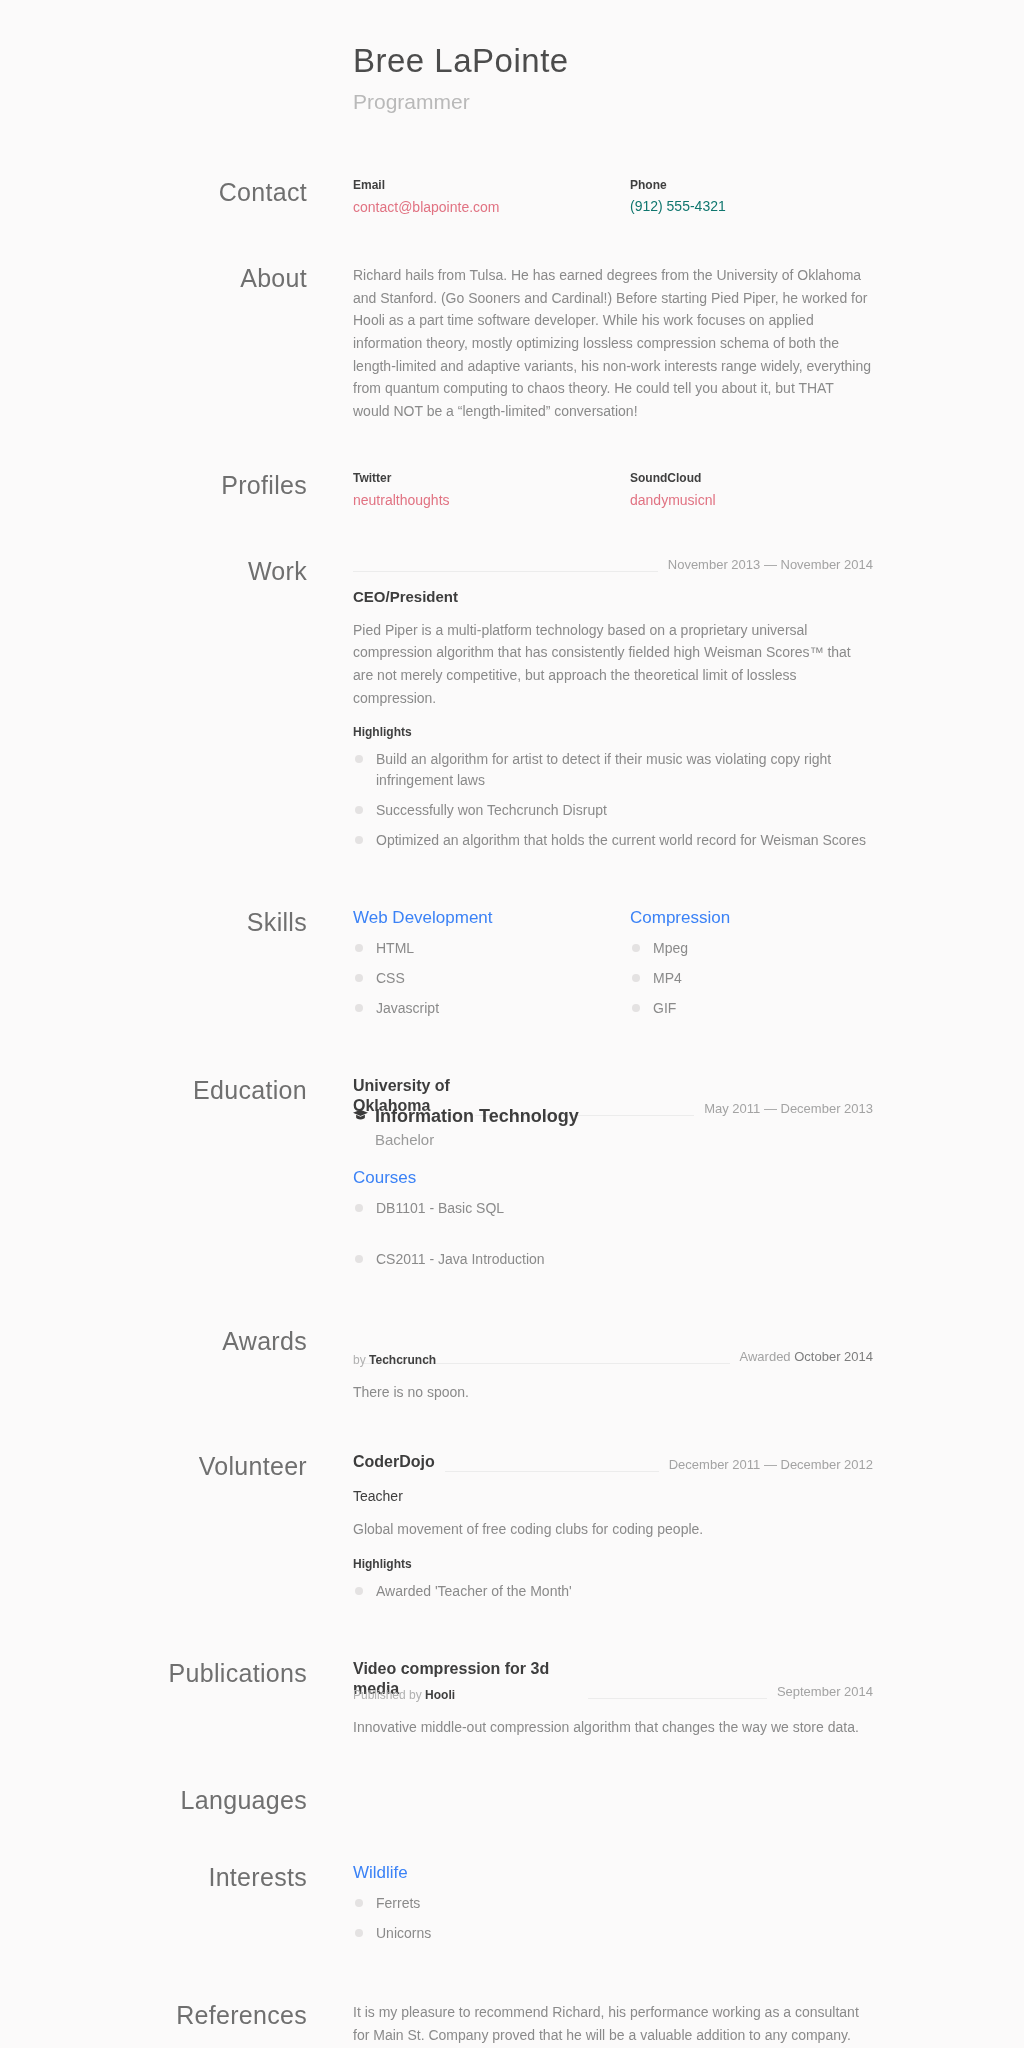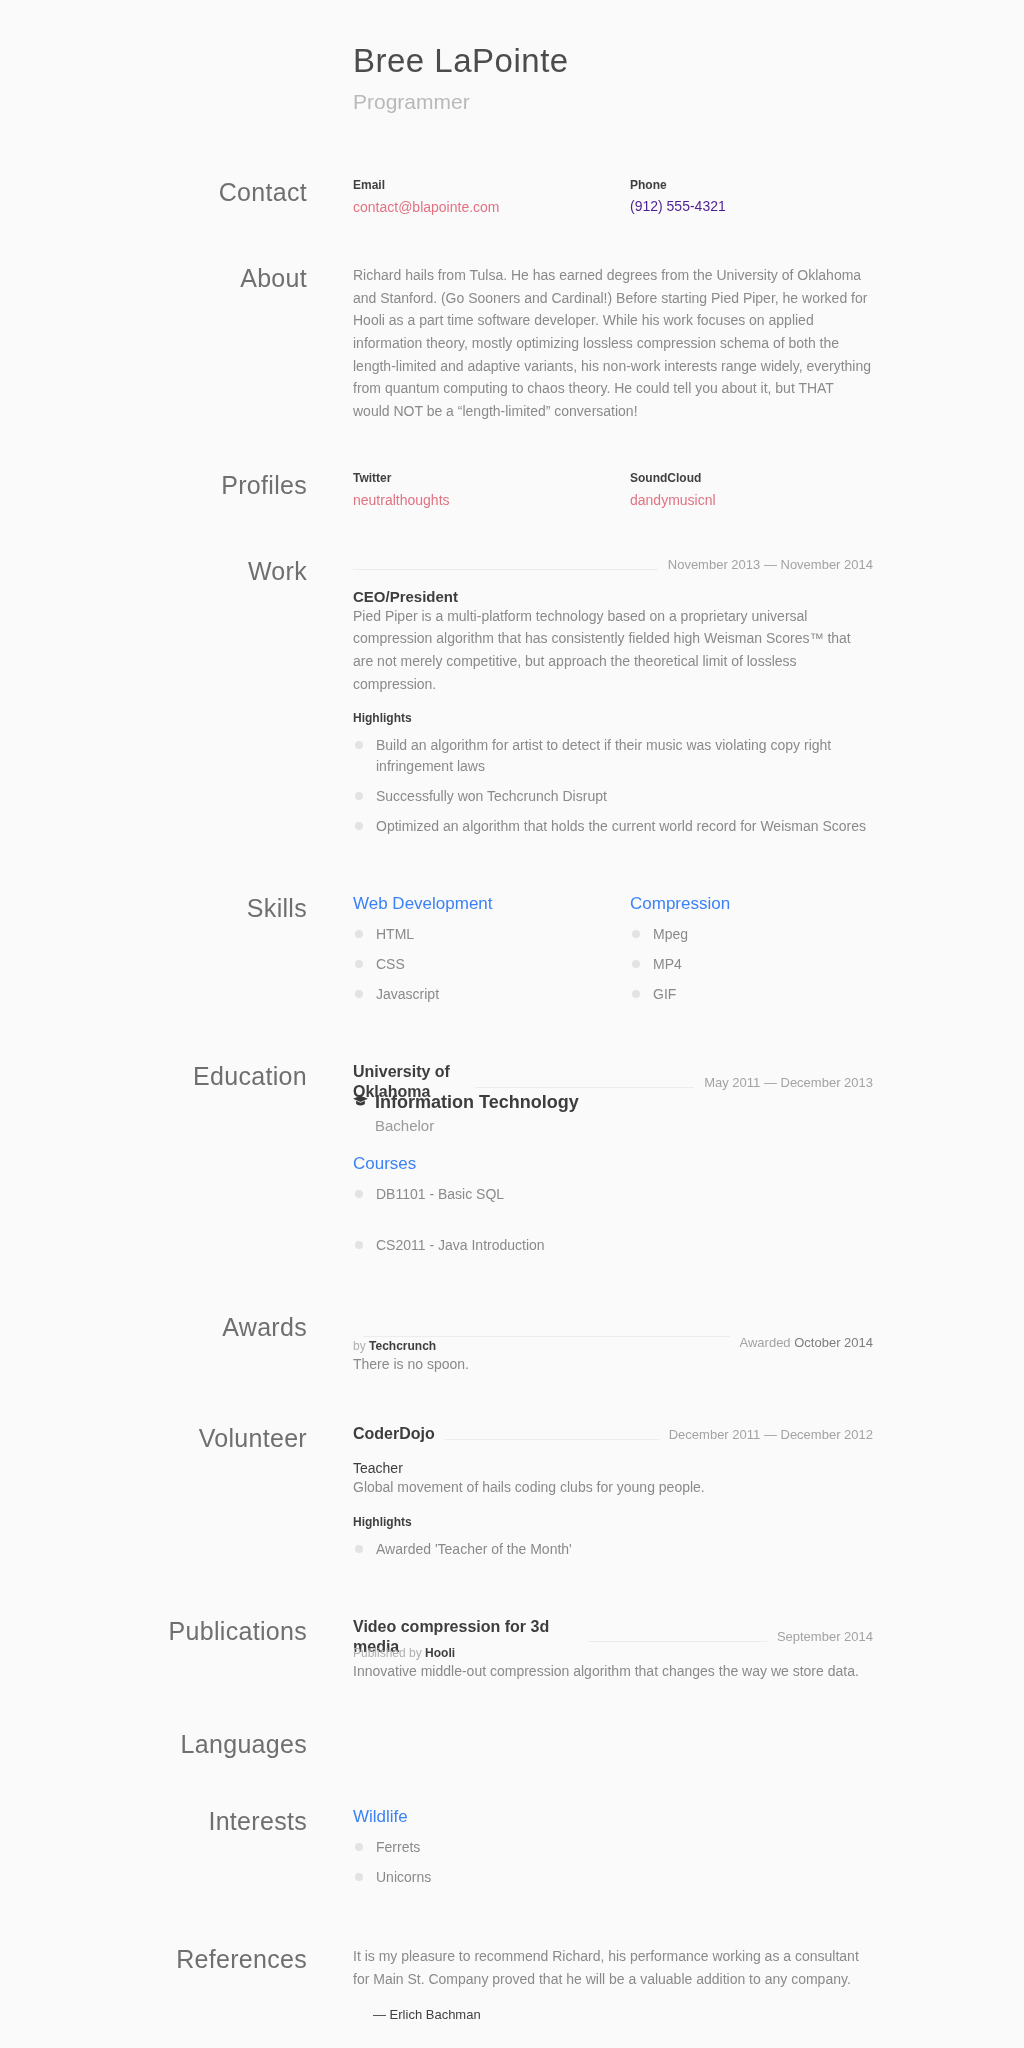--- a/index.html
+++ b/index.html
@@ -21,37 +21,37 @@
   .section { display:flex; margin-bottom:48px; }
   .side { width:174px; text-align:right; flex:none; }
   .side h2 { font-size:25px; font-weight:400; color:#6f6f6f; letter-spacing:.3px; }
   .main { width:520px; margin-left:46px; flex:none; }
 
   
   .cols { display:flex; }
   .col { width:277px; flex:none; }
   .minilabel { font-size:12px; font-weight:700; color:#3f3f3f; margin-bottom:6px; }
   a.pink { color:#e17282; font-size:14px; text-decoration:none; cursor:pointer; display:inline-block; }
-  .value { font-size:14px; color:#4c1d95; }
+  .value { font-size:14px; color:#0f766e; }
   .para { font-size:14px; line-height:1.62; color:#8a8a8a; }
 
   
-  .row { display:flex; align-items:center; }
+  .row { display:flex; align-items:flex-end; }
   .row .rule { flex:1; border-top:1px solid #ececec; margin:10px 10px 0 10px; }
   .row .rule.first { margin-left:0; }
   .date { font-size:13px; color:#a3a3a3; white-space:nowrap; flex:none; }
   .date .dk { color:#7d7d7d; }
   .item-title { font-size:16px; font-weight:700; color:#3d3d3d; line-height:1.25; flex:none; }
 
   .subline { font-size:12px; margin-top:-11px; position:relative; }
   .subline .lt { color:#b0b0b0; }
   .subline .dk { color:#3f3f3f; font-weight:700; }
 
   .position { font-size:14px; color:#3d3d3d; margin-top:16px; }
-  .summary { }
+  .summary { margin-top:14px; }
   .hl-label { margin-top:16px; }
 
   
   ul.bullets { list-style:none; margin-top:10px; }
   ul.bullets li {
     position:relative; padding-left:23px;
     font-size:14px; color:#8a8a8a; line-height:1.5;
     margin-bottom:9px;
   }
   ul.bullets li::before {
@@ -227,21 +227,21 @@
     <div class="side">
         <h2>Volunteer</h2>
       </div>
     <div class="main">
       <div class="row">
         <span class="item-title">CoderDojo</span>
         <span class="rule"></span>
         <span class="date">December 2011 — December 2012</span>
       </div>
       <div class="position">Teacher</div>
-      <p class="para summary">Global movement of hails coding clubs for young people.</p>
+      <p class="para summary">Global movement of free coding clubs for coding people.</p>
       <div class="minilabel hl-label">Highlights</div>
       <ul class="bullets">
         <li>Awarded 'Teacher of the Month'</li>
       </ul>
     </div>
   </div>
 
   <div class="section">
     <div class="side">
         <h2>Publications</h2>

